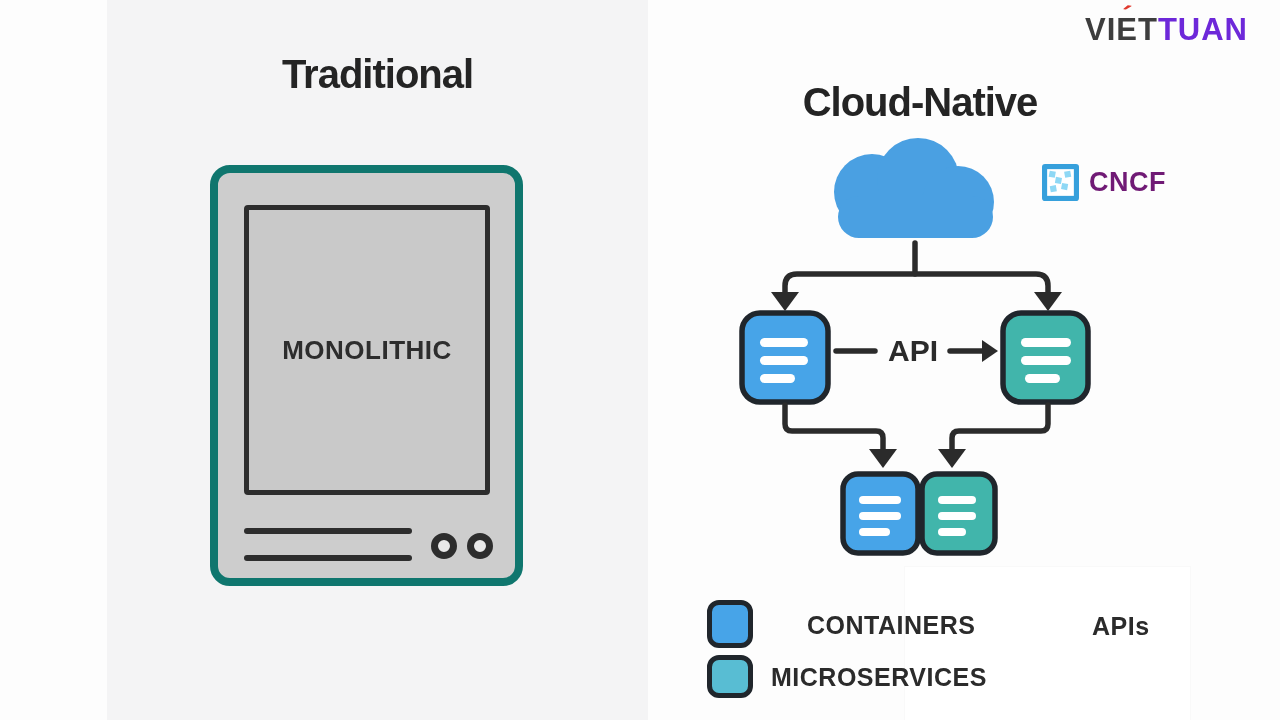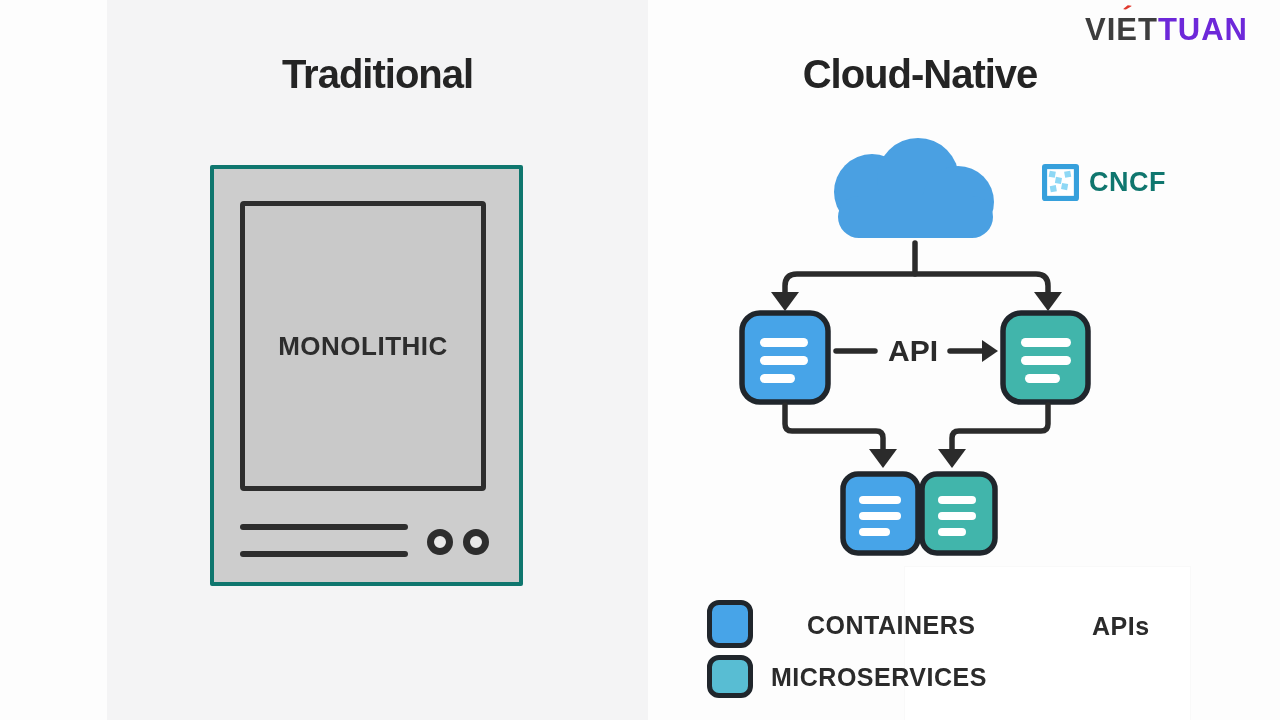--- a/index.html
+++ b/index.html
@@ -32,26 +32,26 @@
     position: absolute; left: 36px; top: -12px; color: #e0382d;
     font-size: 30px; font-weight: 800; transform: rotate(8deg);
   }
 
   
   .title {
     position: absolute; top: 52px; font-size: 40px; font-weight: 800;
     color: #242424; text-align: center; letter-spacing: -1px;
   }
   .title.traditional { left: 107px; width: 541px; }
-  .title.cloudnative { left: 650px; width: 540px; }
+  .title.cloudnative { left: 650px; width: 540px; margin-top: 28px; }
 
   
   .tablet {
     position: absolute; left: 210px; top: 165px; width: 313px; height: 421px;
-    background: #cdcdcd; border: 4px solid #0f766e; border-radius: 2px; padding-left: 48px;
+    background: #cdcdcd; border: 8px solid #0f766e; border-radius: 20px; padding-left: 48px;
   }
   .tablet .screen {
     position: absolute; left: 26px; top: 32px; width: 246px; height: 290px;
     background: #c9c9c9; border: 5px solid #2d2d2d; border-radius: 4px;
     display: flex; align-items: center; justify-content: center;
   }
   .tablet .app-label {
     text-align: center; font-size: 26px; font-weight: 800; color: #2d2d2d;
     letter-spacing: 0.5px; line-height: 1.4;
   }
@@ -71,21 +71,21 @@
   
   .diagram-svg { position: absolute; left: 650px; top: 130px; width: 460px; height: 445px; }
   .arrow-stroke { fill: none; stroke: #2b2b2b; stroke-width: 5.5; stroke-linecap: round; }
   .arrow-head { fill: #2b2b2b; stroke: none; }
   .box-stroke { stroke: #20262c; stroke-width: 5.5; }
   .box-line { fill: #ffffff; }
   .api-text { font-family: "Liberation Sans", sans-serif; font-size: 30px; font-weight: 800; fill: #2b2b2b; }
 
   
   .cncf { position: absolute; left: 1042px; top: 164px; display: flex; align-items: center; gap: 10px; }
-  .cncf-label { font-size: 27px; font-weight: 800; color: #0f766e; letter-spacing: 0.5px; }
+  .cncf-label { font-size: 27px; font-weight: 800; color: #701a75; letter-spacing: 0.5px; }
 
   
   .legend-square {
     position: absolute; left: 707px; border: 5px solid #20262c; border-radius: 12px;
   }
   .legend-square.containers { top: 600px; width: 46px; height: 48px; background: #47a4e8; }
   .legend-square.microservices { top: 655px; width: 46px; height: 43px; background: #58bdd3; }
   .legend-label {
     position: absolute; font-size: 25px; font-weight: 800; color: #2b2b2b;
     letter-spacing: 0.5px; white-space: nowrap;

